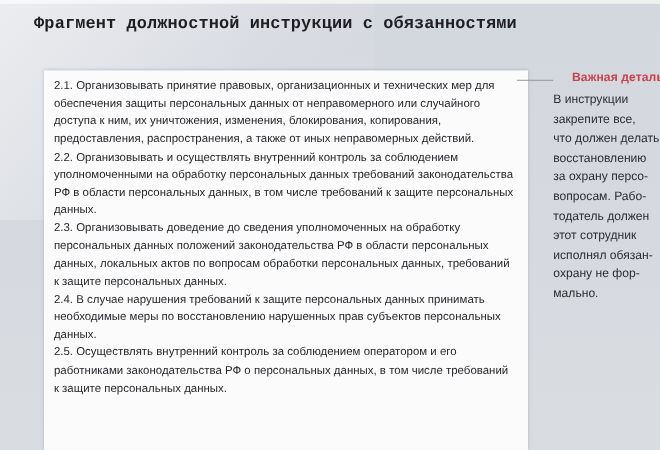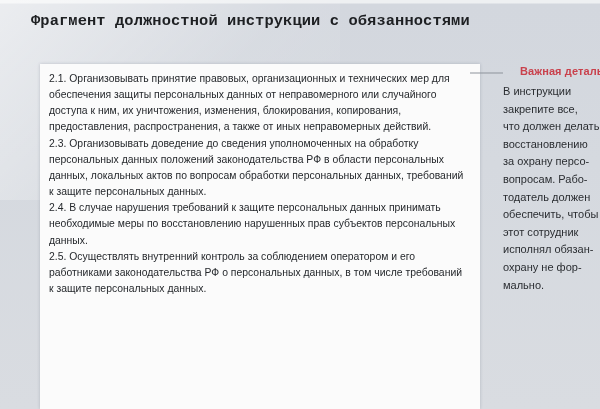--- a/index.html
+++ b/index.html
@@ -109,20 +109,21 @@
 
 <div id="page">
 
   <div id="title">
     <span class="t-line">Фрагмент должностной инструкции с обязанностями</span>
   </div>
 
   <div id="doc-card">
     <div id="doc-body">
       <p class="clause">2.1. Организовывать принятие правовых, организационных и технических мер для обеспечения защиты персональных данных от неправомерного или случайного доступа к ним, их уничтожения, изменения, блокирования, копирования, предоставления, распространения, а также от иных неправомерных действий.</p>
+      <p class="clause">2.2. Организовывать и осуществлять внутренний контроль за соблюдением уполномоченными на обработку персональных данных требований законодательства РФ в области персональных данных, в том числе требований к защите персональных данных.</p>
       <p class="clause">2.3. Организовывать доведение до сведения уполномоченных на обработку персональных данных положений законодательства РФ в области персональных данных, локальных актов по вопросам обработки персональных данных, требований к защите персональных данных.</p>
       <p class="clause">2.4. В случае нарушения требований к защите персональных данных принимать необходимые меры по восстановлению нарушенных прав субъектов персональных данных.</p>
       <p class="clause">2.5. Осуществлять внутренний контроль за соблюдением оператором и его работниками законодательства РФ о персональных данных, в том числе требований к защите персональных данных.</p>
 
     </div>
   </div>
 
   <svg id="leader-line" viewBox="0 0 33 2" preserveAspectRatio="none">
     <line x1="0" y1="1" x2="33" y2="1" stroke="#8d939b" stroke-width="1"></line>
   </svg>
@@ -130,21 +131,20 @@
   <div id="sidenote">
     <div id="sidenote-heading">Важная деталь</div>
     <div id="sidenote-body">
       <span class="sn-line">В инструкции</span>
       <span class="sn-line">закрепите все,</span>
       <span class="sn-line">что должен делать</span>
       <span class="sn-line">восстановлению</span>
       <span class="sn-line">за охрану персо-</span>
       <span class="sn-line">вопросам. Рабо-</span>
       <span class="sn-line">тодатель должен</span>
-      <span class="sn-line">обеспечить, чтобы</span>
       <span class="sn-line">этот сотрудник</span>
       <span class="sn-line">исполнял обязан-</span>
       <span class="sn-line">охрану не фор-</span>
       <span class="sn-line">мально.</span>
     </div>
   </div>
 
 </div>
 
 </body></html>

